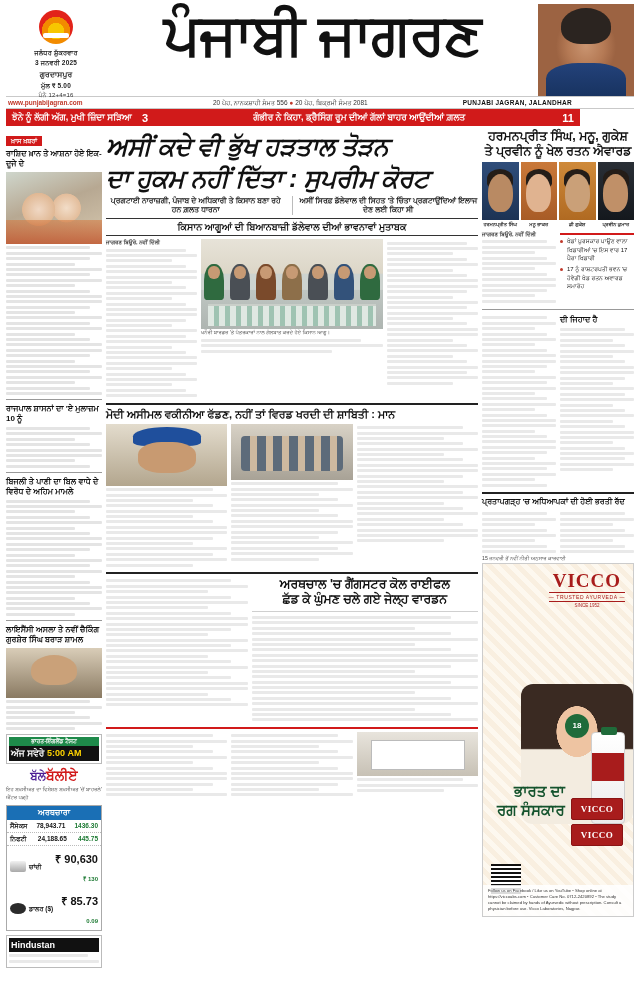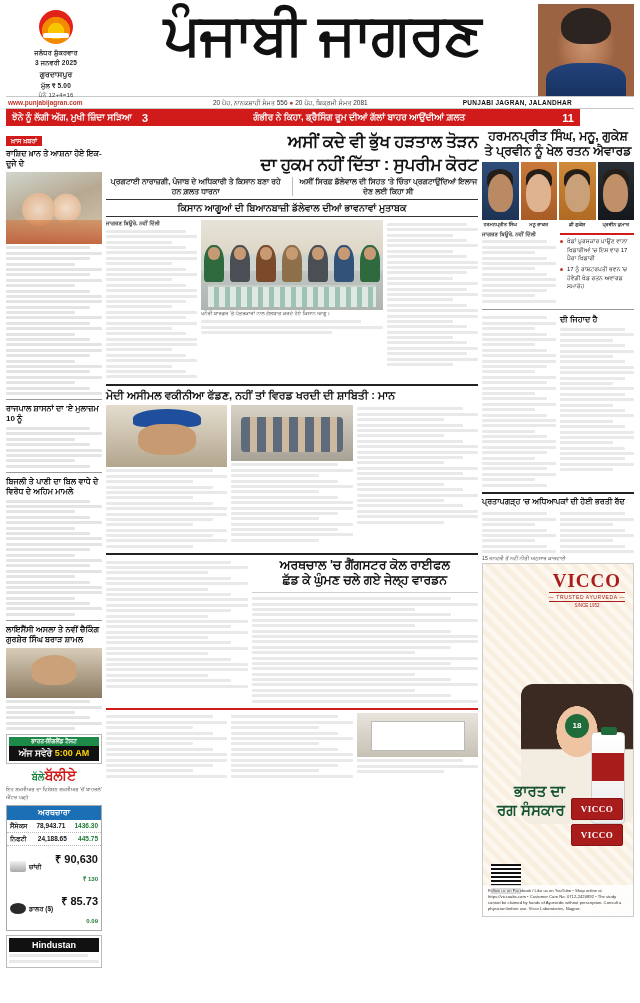--- a/index.html
+++ b/index.html
@@ -98,22 +98,22 @@
     background:
       radial-gradient(circle at 34% 52%, #f0d8c4 0%, #e0b894 22%, rgba(0,0,0,0) 23%),
       radial-gradient(circle at 63% 50%, #f2ddc8 0%, #e3bd9b 20%, rgba(0,0,0,0) 21%),
       linear-gradient(160deg,#cfd6cc 0%,#b7a892 45%,#d8c9b0 100%);
   }
   .ph-wed::after{content:"";position:absolute;left:0;right:0;bottom:0;height:34%;
     background:linear-gradient(180deg, rgba(213,120,60,.55), rgba(190,80,40,.8));}
 
   
   .main-head{
-    font-size:17px; font-weight:bold; line-height:1.17; text-align:right;
-    letter-spacing:-.3px; margin:3px 0 2px 0;
+    font-size:25px; font-weight:bold; line-height:1.17; text-align:left;
+    letter-spacing:-.3px; margin:3px 0 2px 0;font-style:italic;
   }
   .sub-row{ display:flex; gap:6px; margin-top:2px;}
   .sub-col{ flex:1; font-size:7.6px; font-weight:bold; line-height:1.3; text-align:center; color:#222;}
   .sub-div{ width:1px; background:#bbb;}
 
   .center-band{ border-top:1px solid #333; border-bottom:1px solid #333; margin:3px 0; padding:2px 0;}
   .band-head{ font-size:9.5px; font-weight:bold; text-align:center; }
 
   
   .ph-conf{ height:90px;
@@ -151,27 +151,27 @@
   .mkt .big .ic{width:16px;height:11px;border-radius:2px;}
   .mkt .big .ic.gold{background:linear-gradient(180deg,#ffe9a0,#d4a824);}
   .mkt .big .ic.silv{background:linear-gradient(180deg,#f1f1f1,#a9a9a9);}
   .mkt .big .ic.dol{background:#2b2b2b;border-radius:50%;}
   .mkt .big .lbl{font-size:6.5px;font-weight:bold;}
   .mkt .big .val{margin-left:auto;text-align:right;}
   .mkt .big .val .v{font-size:11px;font-weight:bold;}
   .mkt .big .val .d{font-size:6px;color:#1d7a33;font-weight:bold;}
 
   .bl-logo{ text-align:center; padding:2px 0; }
-  .bl-logo .w1{ font-size:10px; font-weight:bold; color:#15803d; }
+  .bl-logo .w1{ font-size:12px; font-weight:bold; color:#4c1d95; }
   .bl-logo .w2{ font-size:14px; font-weight:bold; color:#d11a1a; }
 
   
   .promo{ border:1px solid #bbb; margin-top:4px; padding:2px; }
   .promo .grn{ background:#1e8a4a; color:#fff; font-size:6px; font-weight:bold; text-align:center; padding:1px;}
-  .promo .blk{ background:#111; color:#fff; font-size:9px; font-weight:bold; text-align:center; padding:2px;}
+  .promo .blk{ background:#111; color:#fff; font-size:9px; font-weight:bold; padding:2px;}
   .promo .blk .y{ color:#ffd400; }
 
   
   .vicco{ border:1px solid #ccc; background:#fdf8ef; position:relative; overflow:hidden; height:354px;}
   .vicco .pat{position:absolute;inset:0;opacity:.5;
     background:repeating-linear-gradient(45deg,#f6e8d2 0 5px,#fdf8ef 5px 10px),
                repeating-linear-gradient(-45deg,#f6e8d2 0 5px,rgba(0,0,0,0) 5px 10px);}
   .vicco .brand{position:absolute;top:6px;right:8px;text-align:center;}
   .vicco .brand .nm{font-family:"Liberation Serif",serif;font-size:19px;font-weight:bold;color:#a81c1c;letter-spacing:1px;}
   .vicco .brand .s1{font-size:5px;color:#a81c1c;letter-spacing:.6px;border-top:1px solid #a81c1c;border-bottom:1px solid #a81c1c;padding:1px 0;}

